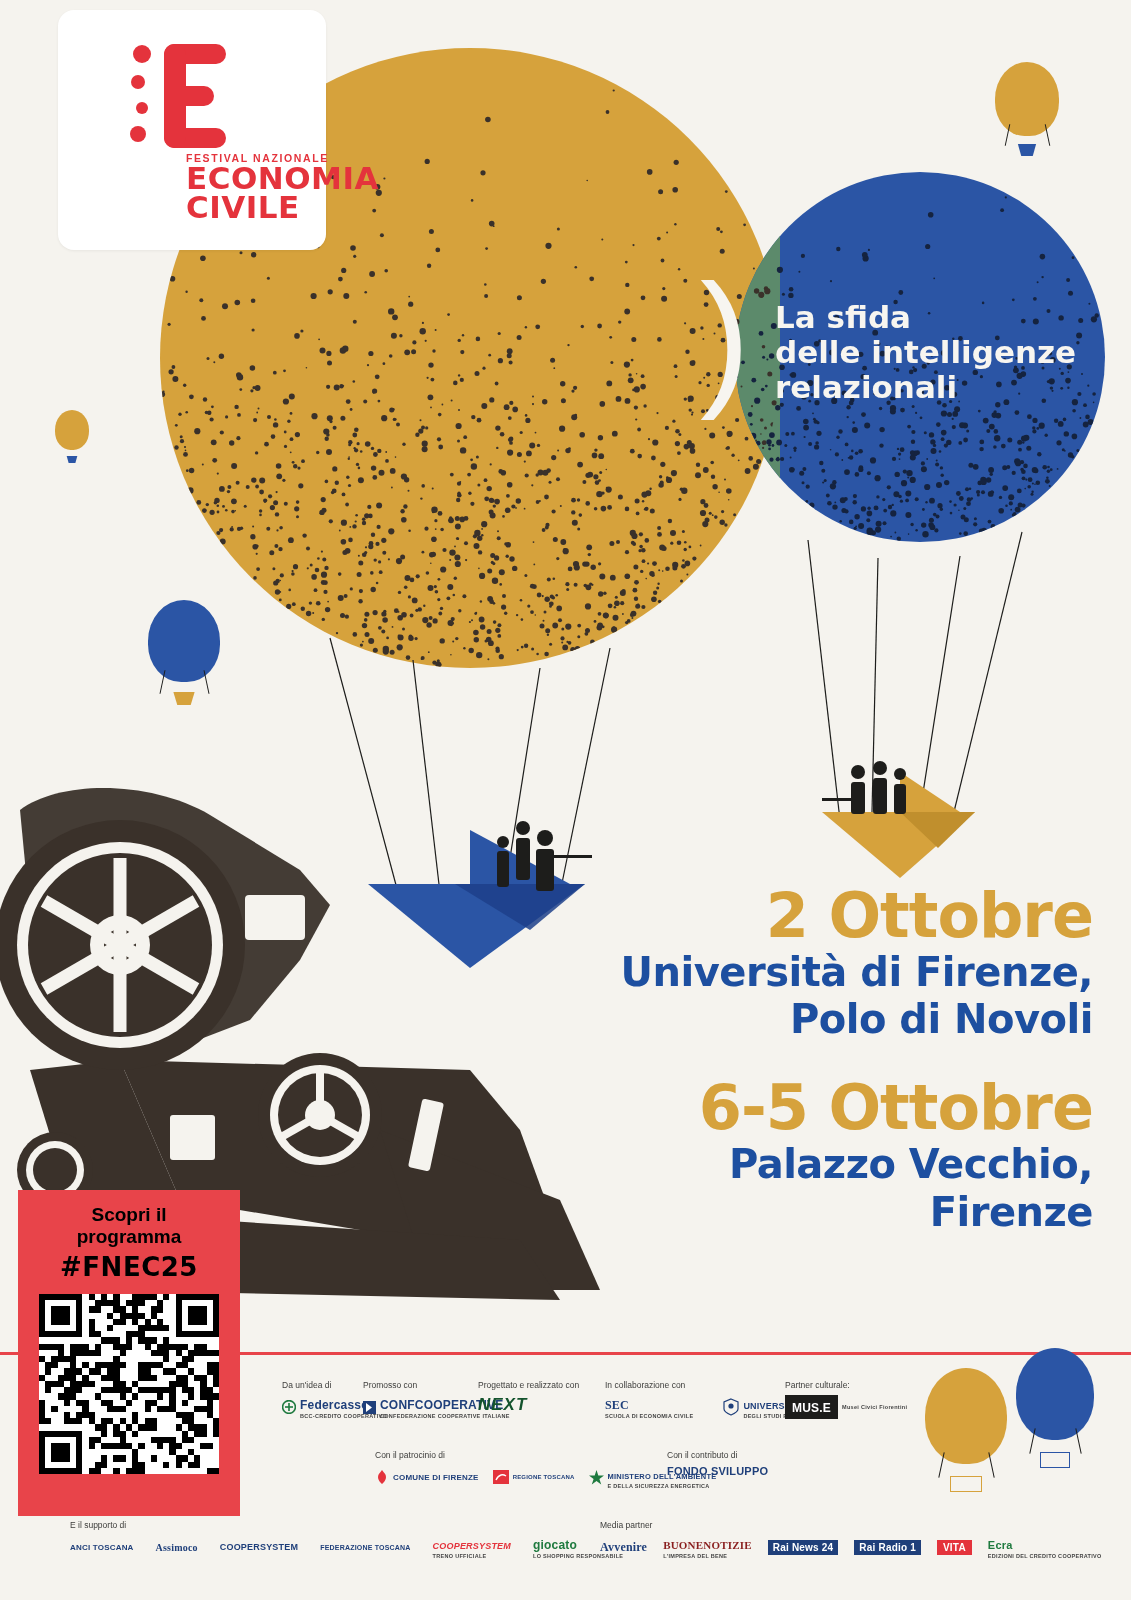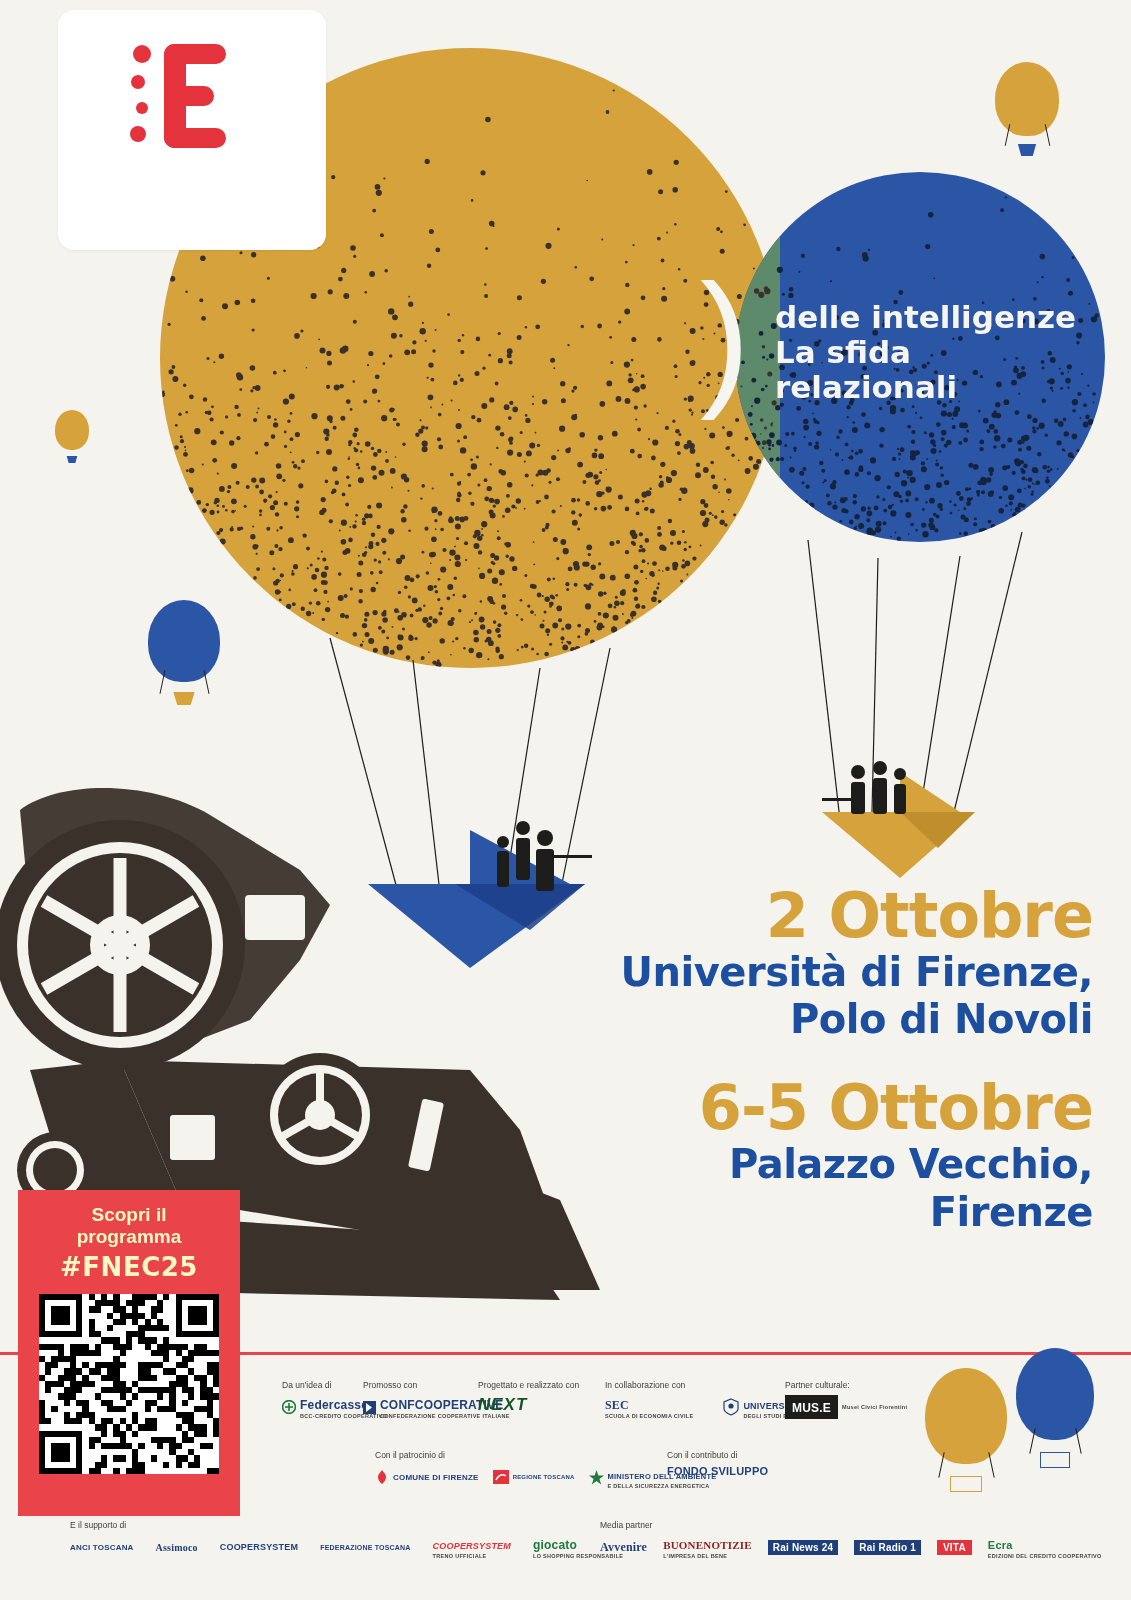--- a/index.html
+++ b/index.html
@@ -42,21 +42,21 @@
   
   .dates{position:absolute;left:533px;top:885px;width:560px;z-index:8;}
   .date-big{font-size:62px;font-weight:bold;color:#d6a23c;line-height:1.0;letter-spacing:-1px;
       font-family:"DejaVu Sans", sans-serif;text-align:right;}
   .date-place{font-size:40px;font-weight:bold;color:#1d4fa0;line-height:1.08;letter-spacing:-0.5px;
       font-family:"DejaVu Sans", sans-serif;text-align:right;margin-top:4px;}
   .date-gap{height:36px;}
 
   
   .qr-card{position:absolute;left:18px;top:1190px;width:222px;height:326px;background:#e8444a;
-      z-index:15;color:#fef9c3;text-align:center;}
+      z-index:15;color:#000000;text-align:center;}
   .qr-title{font-size:19px;font-weight:bold;line-height:1.15;padding-top:14px;}
   .qr-hash{font-size:26px;font-weight:bold;letter-spacing:0.5px;margin-top:4px;
       font-family:"DejaVu Sans", sans-serif;}
   .qr-img{width:180px;height:180px;margin:12px auto 0;background:#fff;position:relative;}
 
   
   .press{position:absolute;left:0;top:770px;width:660px;height:590px;z-index:4;}
 
   
   .rule{position:absolute;left:0;top:1352px;width:1131px;height:3px;background:#e8444a;z-index:9;}
@@ -1734,26 +1734,31 @@
         <rect x="44" y="6" width="62" height="20" rx="10"></rect>
         <rect x="44" y="48" width="50" height="20" rx="10"></rect>
         <rect x="44" y="90" width="62" height="20" rx="10"></rect>
         <rect x="44" y="6" width="22" height="104" rx="11"></rect>
         <circle cx="22" cy="16" r="9"></circle>
         <circle cx="18" cy="44" r="7"></circle>
         <circle cx="22" cy="70" r="6"></circle>
         <circle cx="18" cy="96" r="8"></circle>
       </g>
     </svg>
+    <div class="logo-text">
+      <div class="logo-small">FESTIVAL NAZIONALE</div>
+      <div class="logo-big">ECONOMIA</div>
+      <div class="logo-big">CIVILE</div>
+    </div>
   </div>
 
   <div class="paren">)</div>
   <div class="subhead">
+    <div>La sfida</div>
     <div>delle intelligenze</div>
-    <div>La sfida</div>
     <div>relazionali</div>
   </div>
 
   <div class="dates">
     <div>
       <div class="date-big">2 Ottobre</div>
       <div class="date-place">Università di Firenze,</div>
       <div class="date-place">Polo di Novoli</div>
     </div>
     <div class="date-gap"></div>

